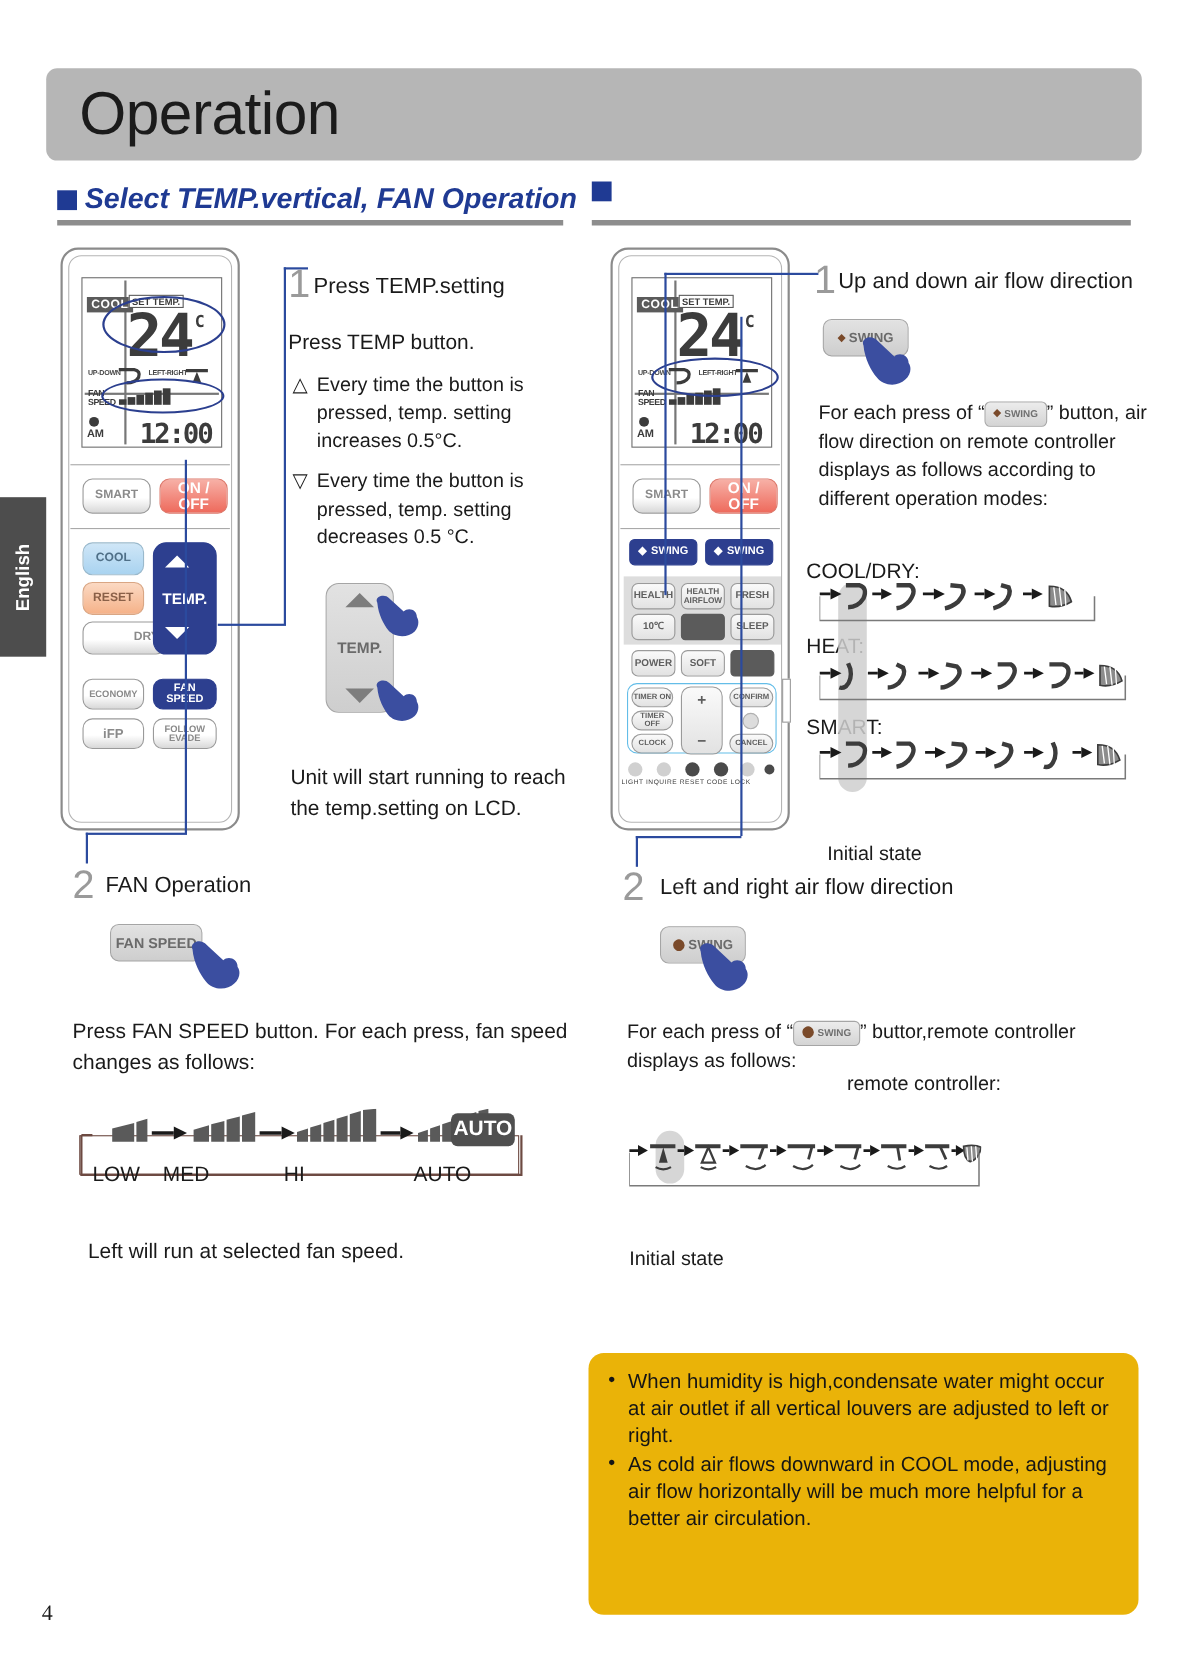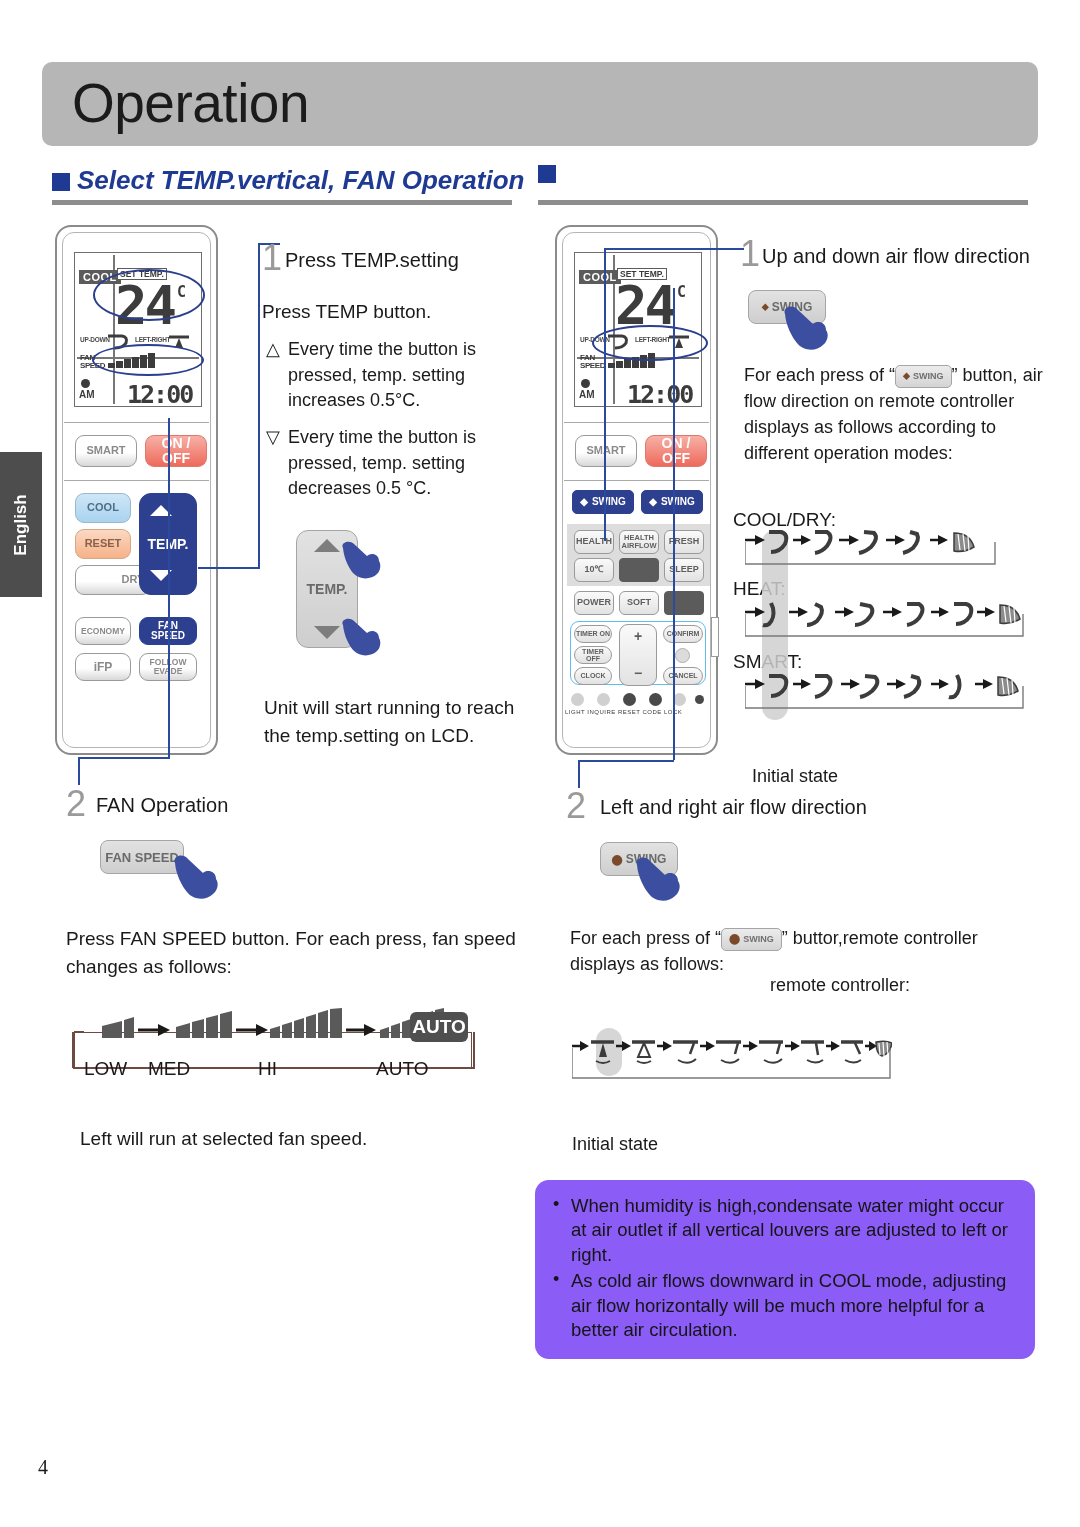--- a/index.html
+++ b/index.html
@@ -176,22 +176,22 @@
   .fanbox{ position:absolute; border:1px solid #6d4a42; }
   .fanlabel{ position:absolute; font-size:19px; color:#1a1a1a; }
   .modelab{ position:absolute; font-size:19px; color:#1a1a1a; }
   .greypill-hl{
     position:absolute; background:#cfcfcf; border-radius:24px; opacity:.85;
   }
   .initial{ position:absolute; font-size:18px; color:#1a1a1a;margin-top:31px; }
 
   
   .notes{
-    position:absolute; left:535px; top:1180px; width:500px; height:179px;
-    background:#8b5cf6; border-radius:14px;
+    position:absolute; left:535px; top:1230px; width:500px; height:238px;
+    background:#eab308; border-radius:14px;
   }
   .notes ul{ margin:0; padding:14px 18px 0 36px; list-style:none; }
   .notes li{
     position:relative; font-size:18.5px; color:#151515; line-height:1.32;
     margin-bottom:2px;
   }
   .notes li:before{
     content:"\2022"; position:absolute; left:-18px; top:-1px; font-size:18px; color:#151515;
   }
 

